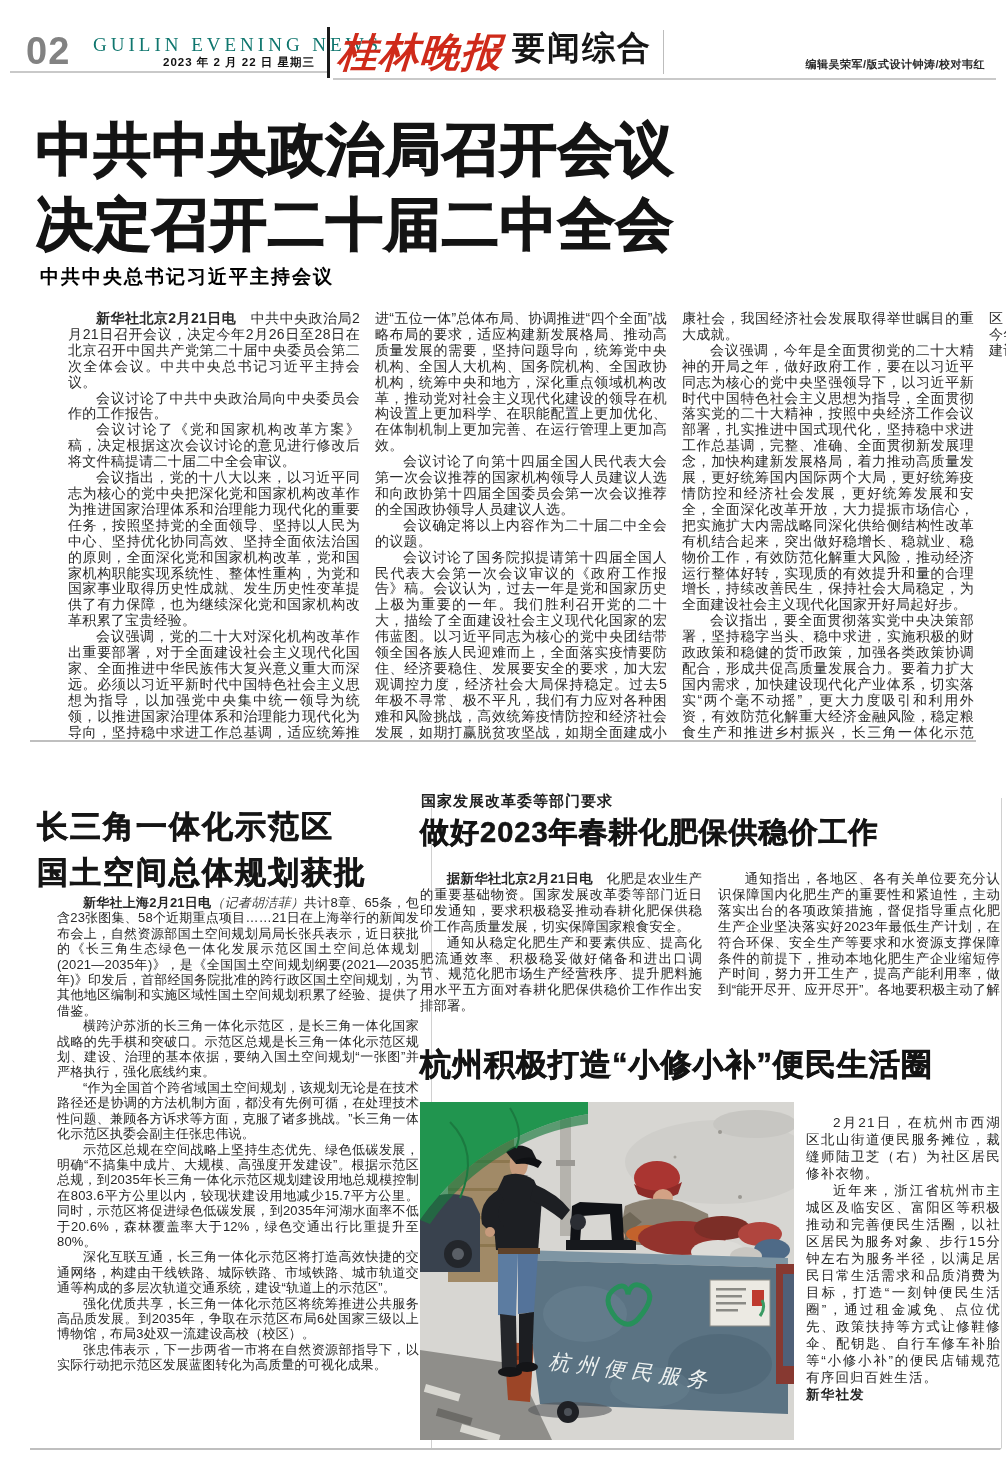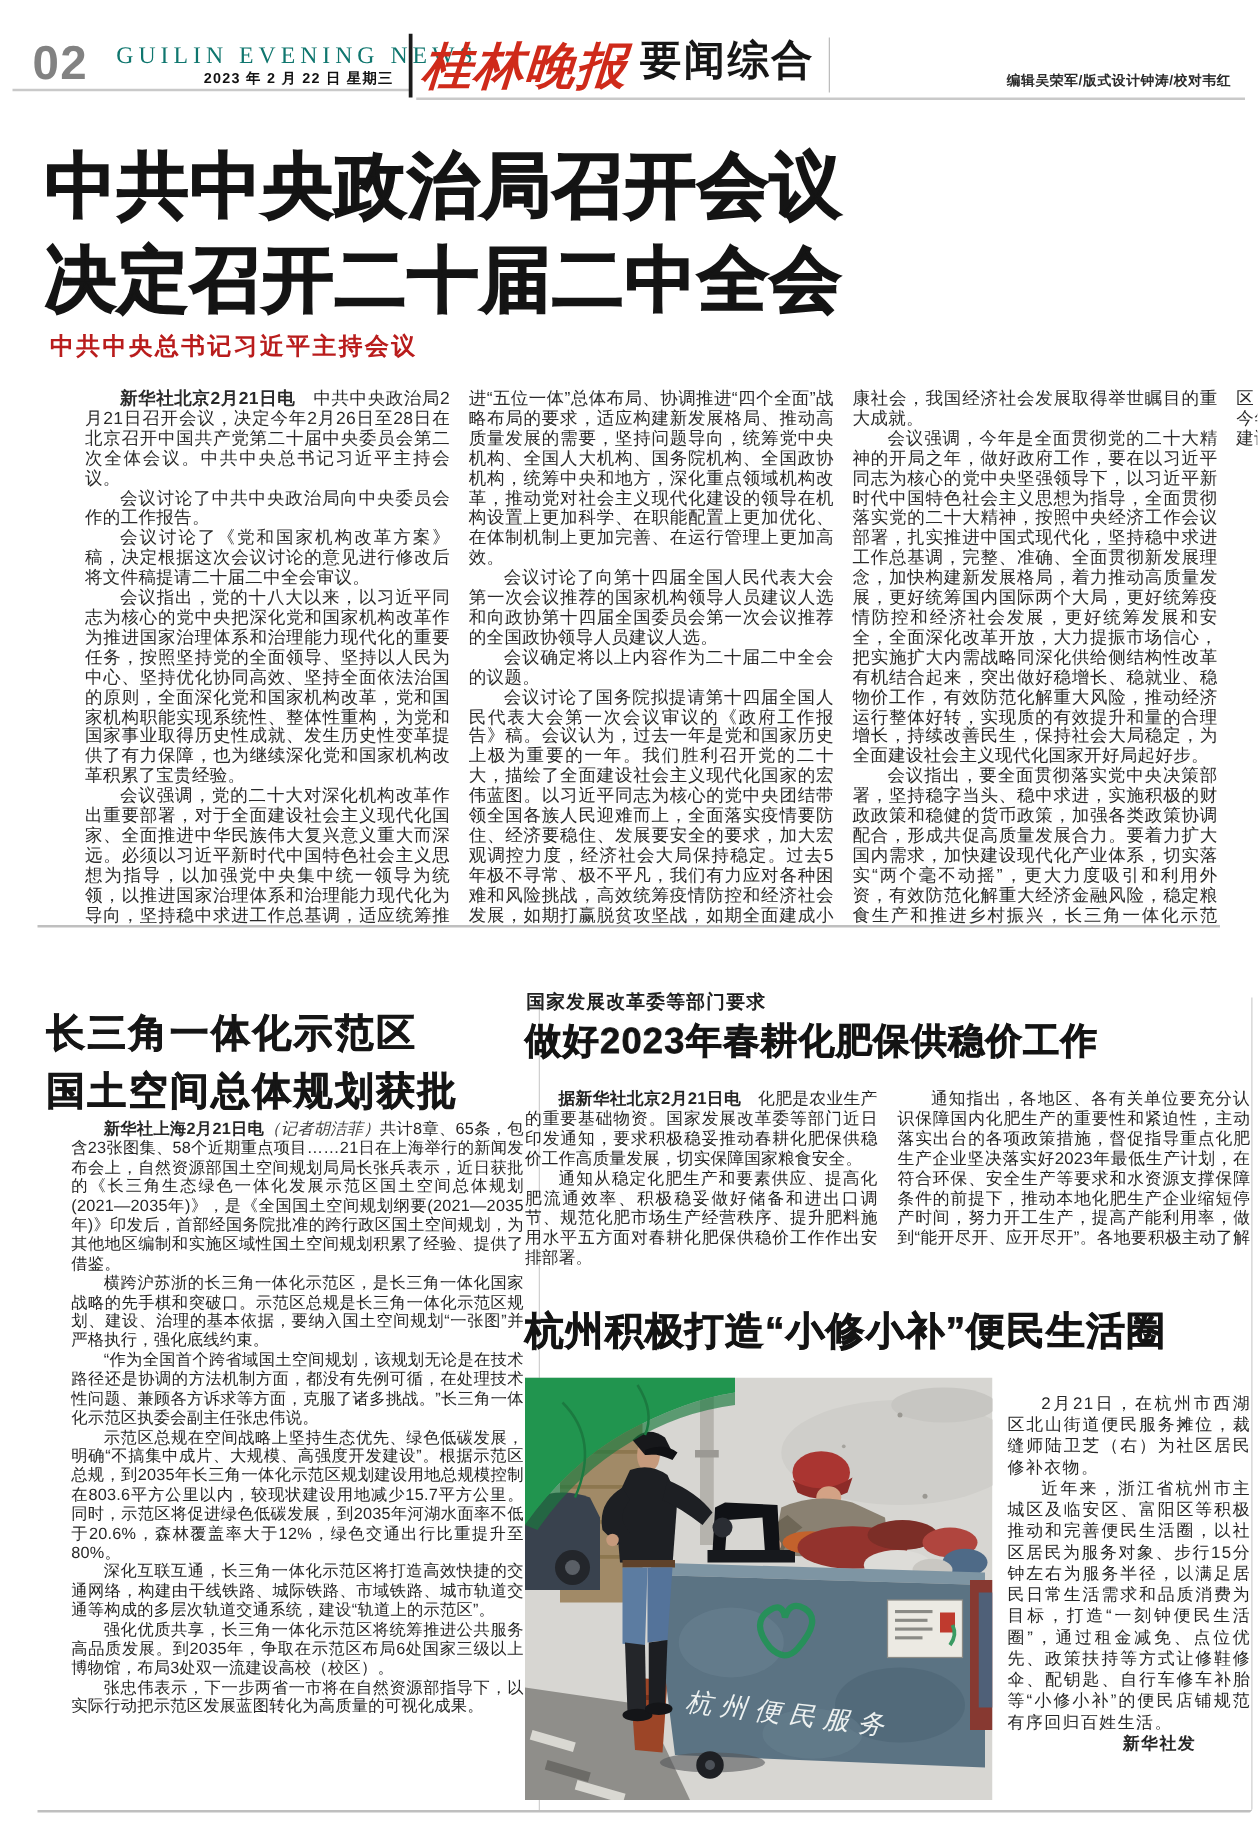--- a/index.html
+++ b/index.html
@@ -19,21 +19,21 @@
   .header-bar{left:327px;top:27px;width:3px;height:51px;background:#1b1b1b;}
   .masthead{left:338px;top:25px;font-size:40px;font-weight:bold;font-style:italic;color:#cf2a1a;
             font-family:"DejaVu Serif","Liberation Serif",serif;transform:skewX(-4deg);letter-spacing:1px;}
   .section-title{left:512px;top:26px;font-size:33px;font-weight:600;color:#161616;letter-spacing:2px;}
   .header-vline{left:663px;top:30px;width:1px;height:44px;background:#bdbdbd;}
   .credits{right:21px;top:57px;font-size:11px;font-weight:bold;color:#2a2a2a;letter-spacing:0.5px;}
 
   
   .lead-hl{left:36px;top:112px;font-size:57px;line-height:75px;font-weight:900;color:#141414;
            letter-spacing:1px;-webkit-text-stroke:1.3px #141414;white-space:nowrap;}
-  .lead-sub{left:40px;top:264px;font-size:19px;font-weight:bold;color:#b91c1c;letter-spacing:2px;}
+  .lead-sub{left:40px;top:264px;font-size:19px;font-weight:bold;color:#000000;letter-spacing:2px;}
   .body-text{text-align:justify;}
   .para{margin:0;text-indent:2em;}
   .main-cols{left:68px;top:311px;width:906px;height:430px;
              column-count:3;column-gap:15px;column-fill:auto;
              font-size:14px;line-height:15.9px;letter-spacing:0.25px;color:#2a2a2a;}
   b{font-weight:bold;}
   .reporter{font-family:"Liberation Serif","DejaVu Serif",serif;font-style:italic;color:#3a3a3a;}
 
   .mid-rule{left:30px;top:740px;width:946px;height:2px;background:#bfbfbf;}
   .vline-bottom{left:431px;top:798px;width:1px;height:650px;background:#d0d0d0;}
@@ -52,21 +52,21 @@
   .fert-body{left:420px;top:871px;width:580px;height:145px;
              column-count:2;column-gap:16px;column-fill:auto;
              font-size:13.4px;line-height:15.9px;letter-spacing:0.1px;}
 
   
   .hz-hl{left:420px;top:1044px;font-size:31px;font-weight:800;color:#141414;letter-spacing:1px;
          -webkit-text-stroke:0.6px #141414;white-space:nowrap;}
   .hz-photo{left:420px;top:1102px;width:374px;height:338px;}
   .hz-body{left:806px;top:1114px;width:195px;font-size:13.5px;line-height:17px;
            letter-spacing:1.2px;font-weight:500;}
-  .credit{margin:0;text-indent:0;text-align:right;padding-right:44px;font-weight:bold;}
+  .credit{margin:0;text-indent:0;text-align:left;padding-right:44px;font-weight:bold;}
 </style>
 </head>
 <body>
 
 <div class="page">
 
   <div class="abs page-num">02</div>
   <div class="abs paper-en">GUILIN EVENING NEWS</div>
   <div class="abs header-date">2023 年 2 月 22 日  星期三</div>
   <div class="abs header-rule-left rule"></div>

